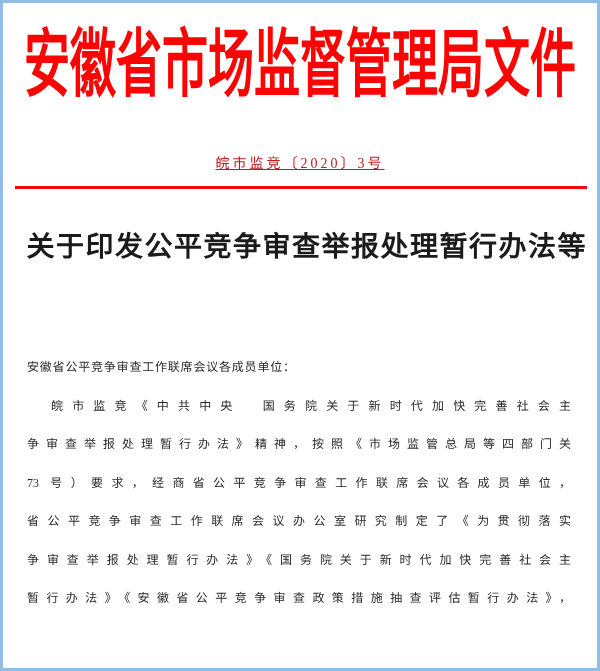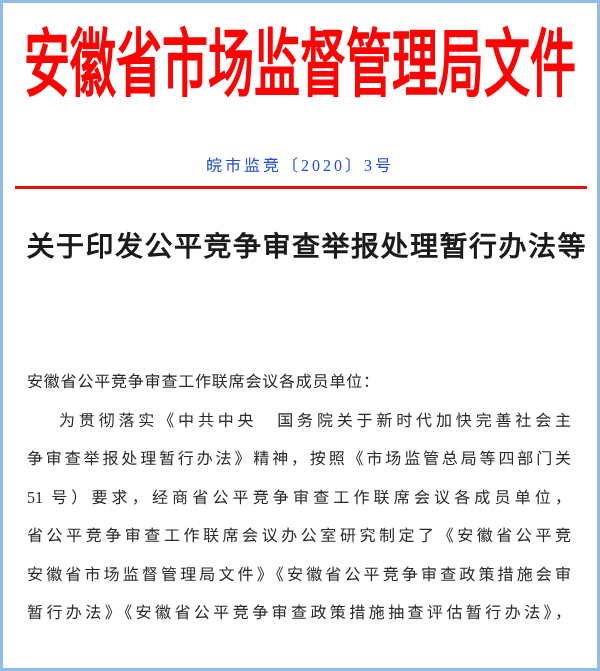--- a/index.html
+++ b/index.html
@@ -39,23 +39,24 @@
     color: var(--header-red);
     white-space: nowrap;
     transform: scaleY(1.62);
     transform-origin: center center;
   }
   
   .doc-number {
     position: absolute;
     top: 149px; left: 0; right: 0;
     text-align: center;
-    font-size: 16px;
+    font-size: 14px;
     letter-spacing: 3px;
-    color: #1d4ed8;
+    color: #b91c1c;
+    text-decoration: underline;
   }
   
   .red-rule {
     position: absolute;
     top: 183px; left: 12px; right: 10px;
     height: 3px;
     background: var(--rule-red);
   }
   
   .title {
@@ -65,22 +66,22 @@
     font-size: 28px;
     font-weight: bold;
     line-height: 43px;
     letter-spacing: 1.5px;
     color: var(--title-dark);
   }
   .title .t-line { display: block; }
   
   .body-text {
     position: absolute;
-    top: 360px; left: 24px; right: 26px;
-    font-size: 16px;
+    top: 345px; left: 24px; right: 26px;
+    font-size: 12px;
     color: var(--text-dark);
   }
   .body-text .line {
     line-height: 38.5px;
     height: 38.5px;
     white-space: nowrap;
     letter-spacing: 0.8px;
   }
   .body-text .line.just {
     white-space: normal;
@@ -102,21 +103,21 @@
   <div class="doc-number">皖市监竞〔2020〕3号</div>
 
   <div class="red-rule"></div>
 
   <div class="title">
     <span class="t-line">关于印发公平竞争审查举报处理暂行办法等</span>
   </div>
 
   <div class="body-text">
     <div class="line">安徽省公平竞争审查工作联席会议各成员单位：</div>
-    <div class="line just indent">为贯彻落实《中共中央　国务院关于新时代加快完善社会主</div>
+    <div class="line just indent">皖市监竞《中共中央　国务院关于新时代加快完善社会主</div>
     <div class="line just">争审查举报处理暂行办法》精神，按照《市场监管总局等四部门关</div>
-    <div class="line just">51 号）要求，经商省公平竞争审查工作联席会议各成员单位，</div>
-    <div class="line just">省公平竞争审查工作联席会议办公室研究制定了《安徽省公平竞</div>
-    <div class="line just">安徽省市场监督管理局文件》《安徽省公平竞争审查政策措施会审</div>
+    <div class="line just">73 号）要求，经商省公平竞争审查工作联席会议各成员单位，</div>
+    <div class="line just">省公平竞争审查工作联席会议办公室研究制定了《为贯彻落实</div>
+    <div class="line just">争审查举报处理暂行办法》《国务院关于新时代加快完善社会主</div>
     <div class="line just">暂行办法》《安徽省公平竞争审查政策措施抽查评估暂行办法》，</div>
   </div>
 
 </div>
 
 </body></html>

